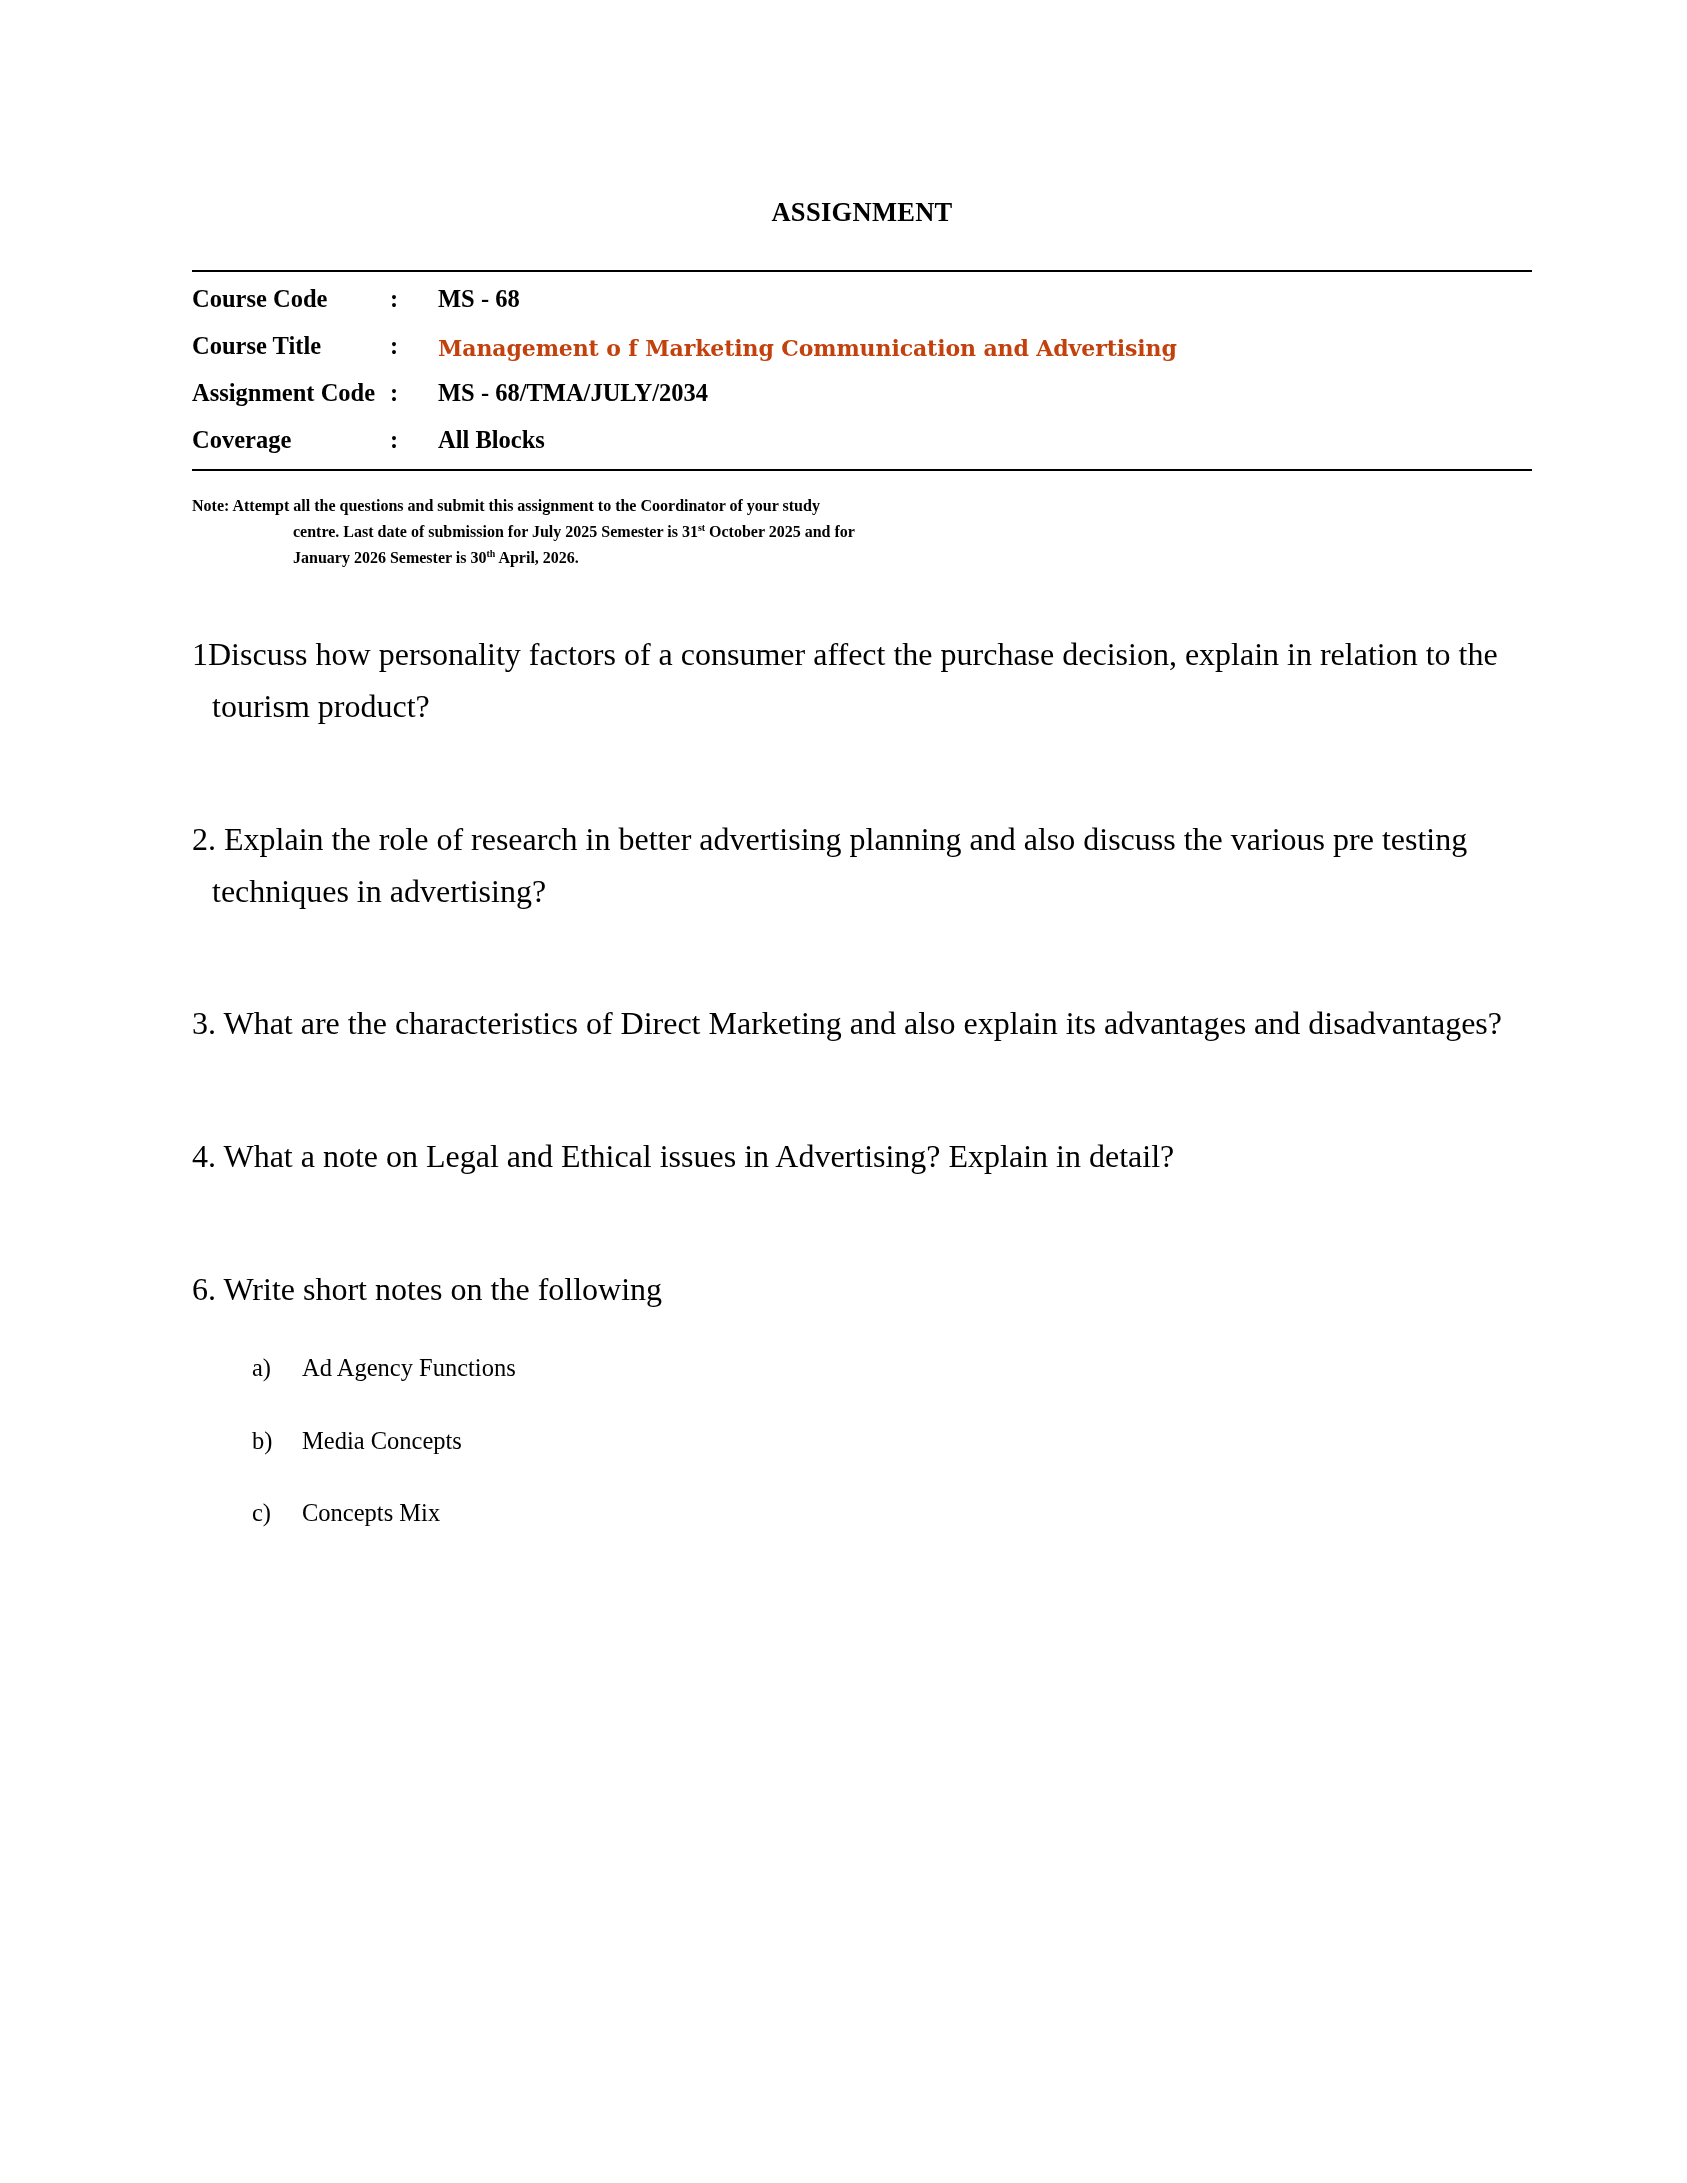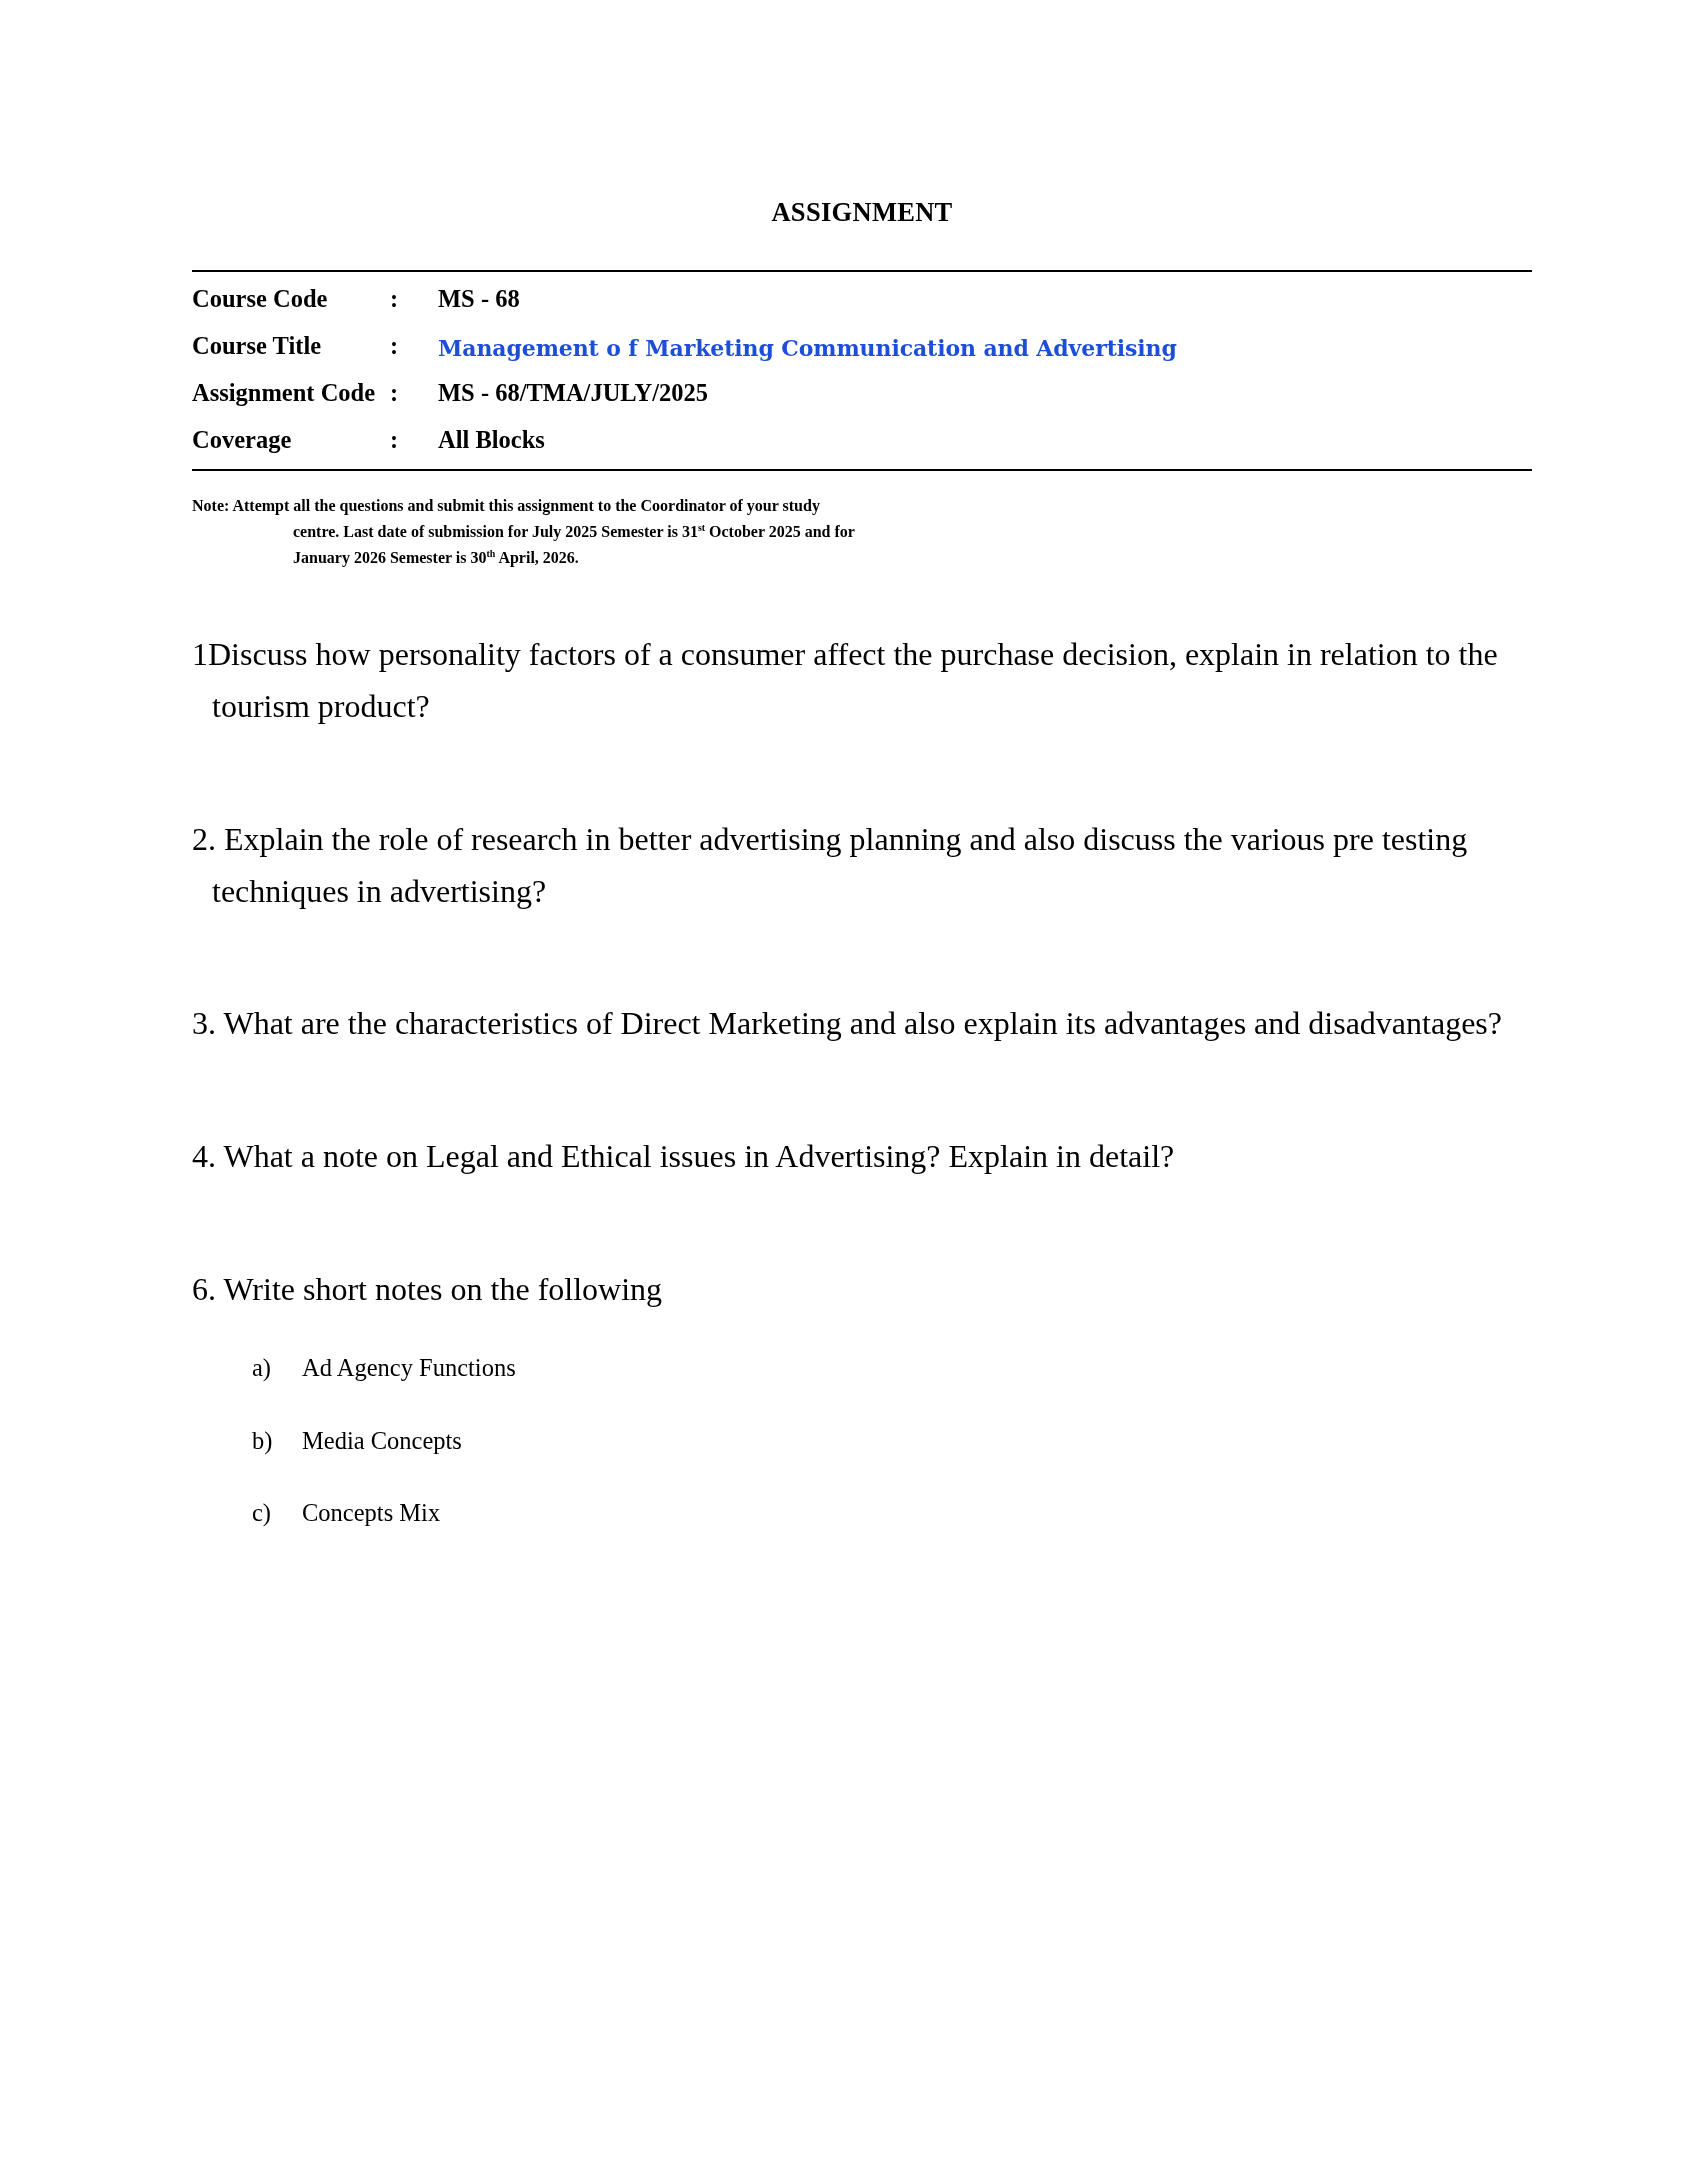--- a/index.html
+++ b/index.html
@@ -62,21 +62,21 @@
   }
   .meta-colon {
     width: 48px;
     flex: 0 0 48px;
   }
   .meta-value {
     flex: 1 1 auto;
     white-space: nowrap;
   }
   .meta-value.accent {
-    color: #1d4ed8;
+    color: #c2410c;
     font-family: "DejaVu Serif", "Liberation Serif", serif;
     font-size: 22px;
     letter-spacing: -0.1px;
   }
 
   
   .note {
     margin-top: 22.5px;
     font-weight: bold;
     font-size: 16px;
@@ -150,21 +150,21 @@
 
       <div class="meta-row">
         <span class="meta-label">Course Title</span>
         <span class="meta-colon">:</span>
         <span class="meta-value accent">Management o f Marketing Communication and Advertising</span>
       </div>
 
       <div class="meta-row">
         <span class="meta-label">Assignment Code</span>
         <span class="meta-colon">:</span>
-        <span class="meta-value">MS - 68/TMA/JULY/2025</span>
+        <span class="meta-value">MS - 68/TMA/JULY/2034</span>
       </div>
 
       <div class="meta-row">
         <span class="meta-label">Coverage</span>
         <span class="meta-colon">:</span>
         <span class="meta-value">All Blocks</span>
       </div>
 
     </div>
 

